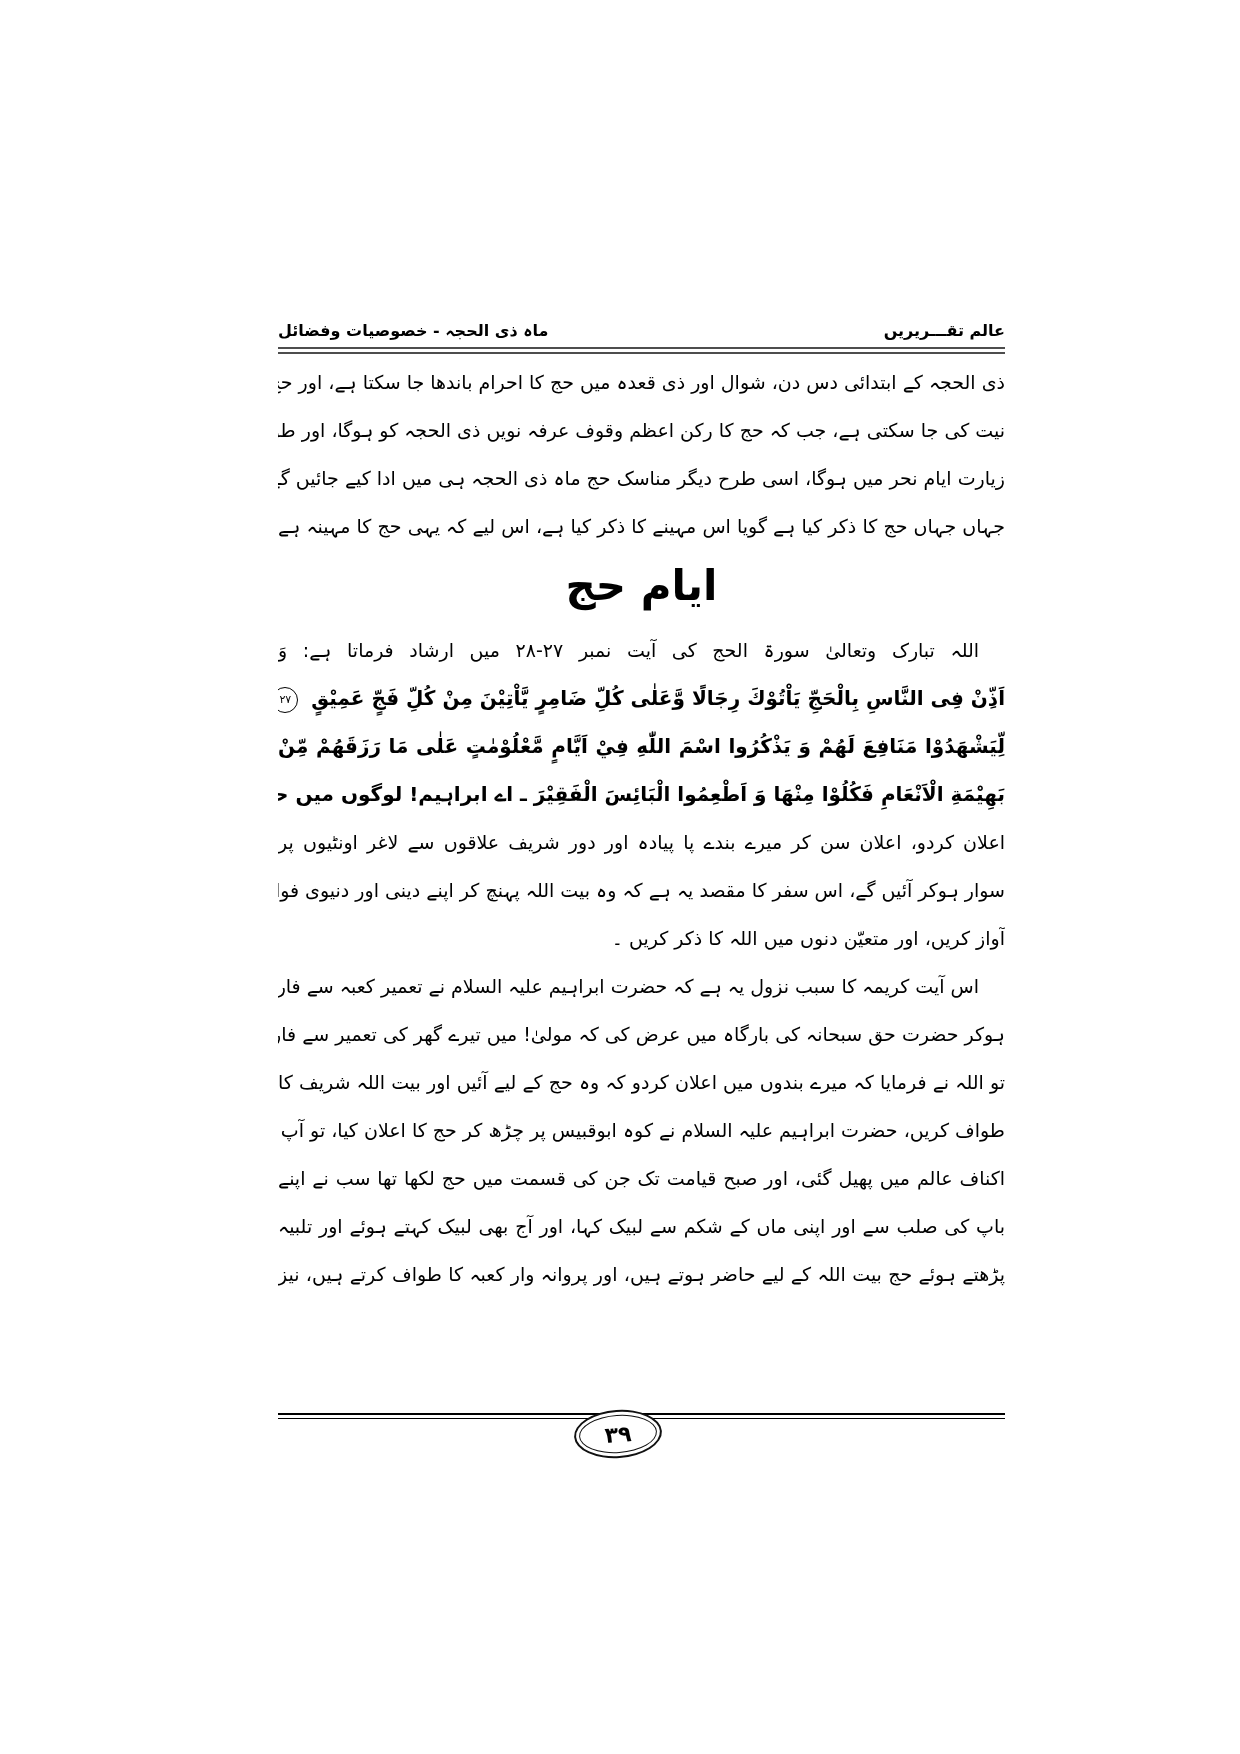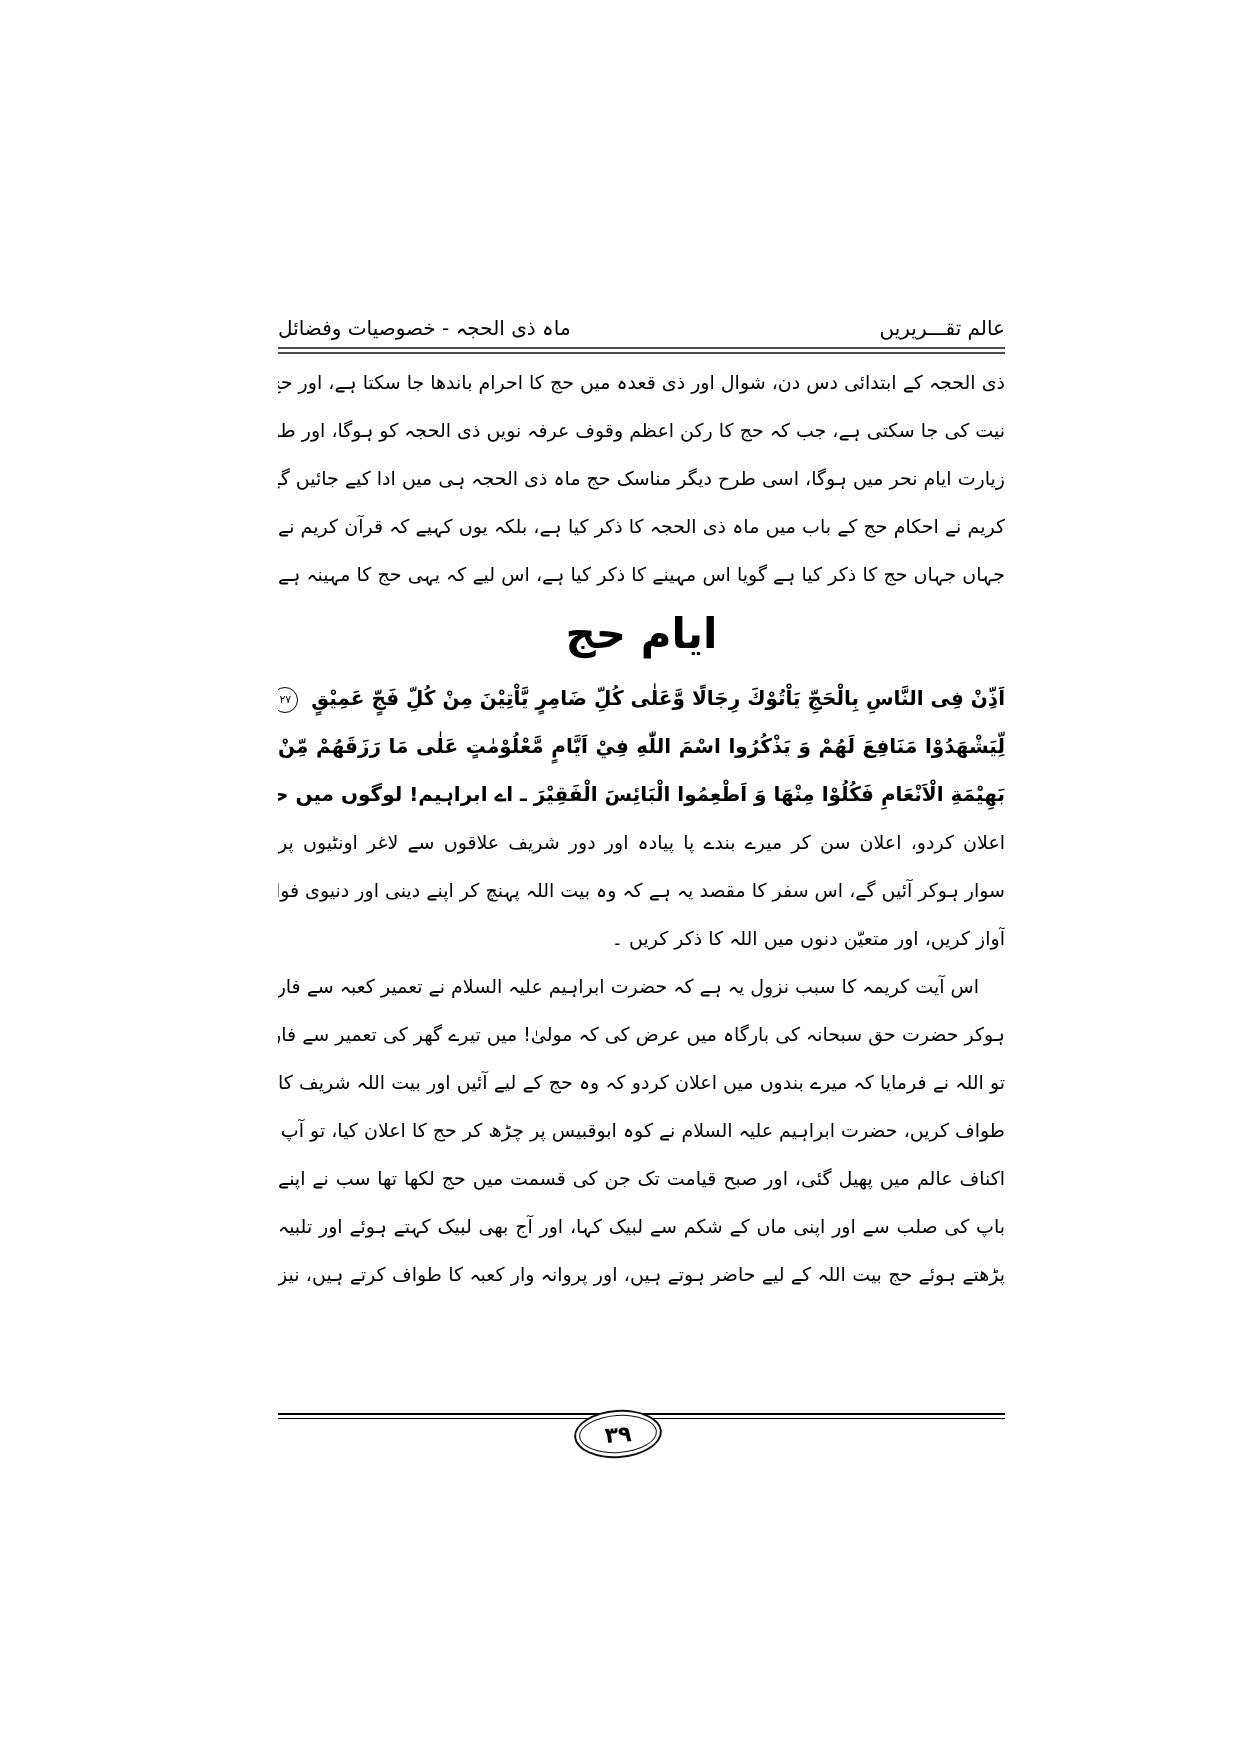--- a/index.html
+++ b/index.html
@@ -22,22 +22,22 @@
     left: 278px;
     top: 292px;
     width: 727px;
     height: 52px;
     display: flex;
     direction: rtl;
     justify-content: space-between;
     align-items: flex-end;
   }
   .header-title {
-    font-size: 20px;
-    font-weight: normal;
+    font-size: 16px;
+    font-weight: bold;
     white-space: nowrap;
     line-height: 1.6;
   }
   .header-rule {
     position: absolute;
     left: 278px;
     top: 347px;
     width: 727px;
     height: 3px;
     border-top: 2px solid #4d4d4d;
@@ -140,25 +140,25 @@
     <div class="header-title">ماہ ذی الحجہ - خصوصیات وفضائل</div>
   </div>
 
   <div class="header-rule"></div>
 
   <div class="body-text">
 
     <div class="line">ذی الحجہ کے ابتدائی دس دن، شوال اور ذی قعدہ میں حج کا احرام باندھا جا سکتا ہے، اور حج کی</div>
     <div class="line">نیت کی جا سکتی ہے، جب کہ حج کا رکن اعظم وقوف عرفہ نویں ذی الحجہ کو ہوگا، اور طواف</div>
     <div class="line">زیارت ایام نحر میں ہوگا، اسی طرح دیگر مناسک حج ماہ ذی الحجہ ہی میں ادا کیے جائیں گے،</div>
-    <div class="line">کریم نے احکام حج کے باب میں ماہ ذی الحجہ کا ذکر کیا ہے، بلکہ یوں کہیے کہ قرآن کریم نے</div>
     <div class="line end">جہاں جہاں حج کا ذکر کیا ہے گویا اس مہینے کا ذکر کیا ہے، اس لیے کہ یہی حج کا مہینہ ہے ۔</div>
 
     <h2 class="section-heading">ایام حج</h2>
 
+    <div class="line indent">اللہ تبارک وتعالیٰ سورۃ الحج کی آیت نمبر ۲۷-۲۸ میں ارشاد فرماتا ہے: وَ</div>
     <div class="line arabic">
       <span>اَذِّنْ فِی النَّاسِ بِالْحَجِّ يَاْتُوْكَ رِجَالًا وَّعَلٰی كُلِّ ضَامِرٍ يَّاْتِيْنَ مِنْ كُلِّ فَجٍّ عَمِيْقٍ</span>
       <span class="ayah-mark">۲۷</span>
     </div>
     <div class="line arabic">لِّيَشْهَدُوْا مَنَافِعَ لَهُمْ وَ يَذْكُرُوا اسْمَ اللّٰهِ فِيْ اَيَّامٍ مَّعْلُوْمٰتٍ عَلٰی مَا رَزَقَهُمْ مِّنْ</div>
     <div class="line arabic">بَهِيْمَةِ الْاَنْعَامِ فَكُلُوْا مِنْهَا وَ اَطْعِمُوا الْبَائِسَ الْفَقِيْرَ ـ اے ابراہیم! لوگوں میں حج کا</div>
     <div class="line">اعلان کردو، اعلان سن کر میرے بندے پا پیادہ اور دور شریف علاقوں سے لاغر اونٹیوں پر</div>
     <div class="line">سوار ہوکر آئیں گے، اس سفر کا مقصد یہ ہے کہ وہ بیت اللہ پہنچ کر اپنے دینی اور دنیوی فوائد</div>
     <div class="line end">آواز کریں، اور متعیّن دنوں میں اللہ کا ذکر کریں ۔</div>
 

